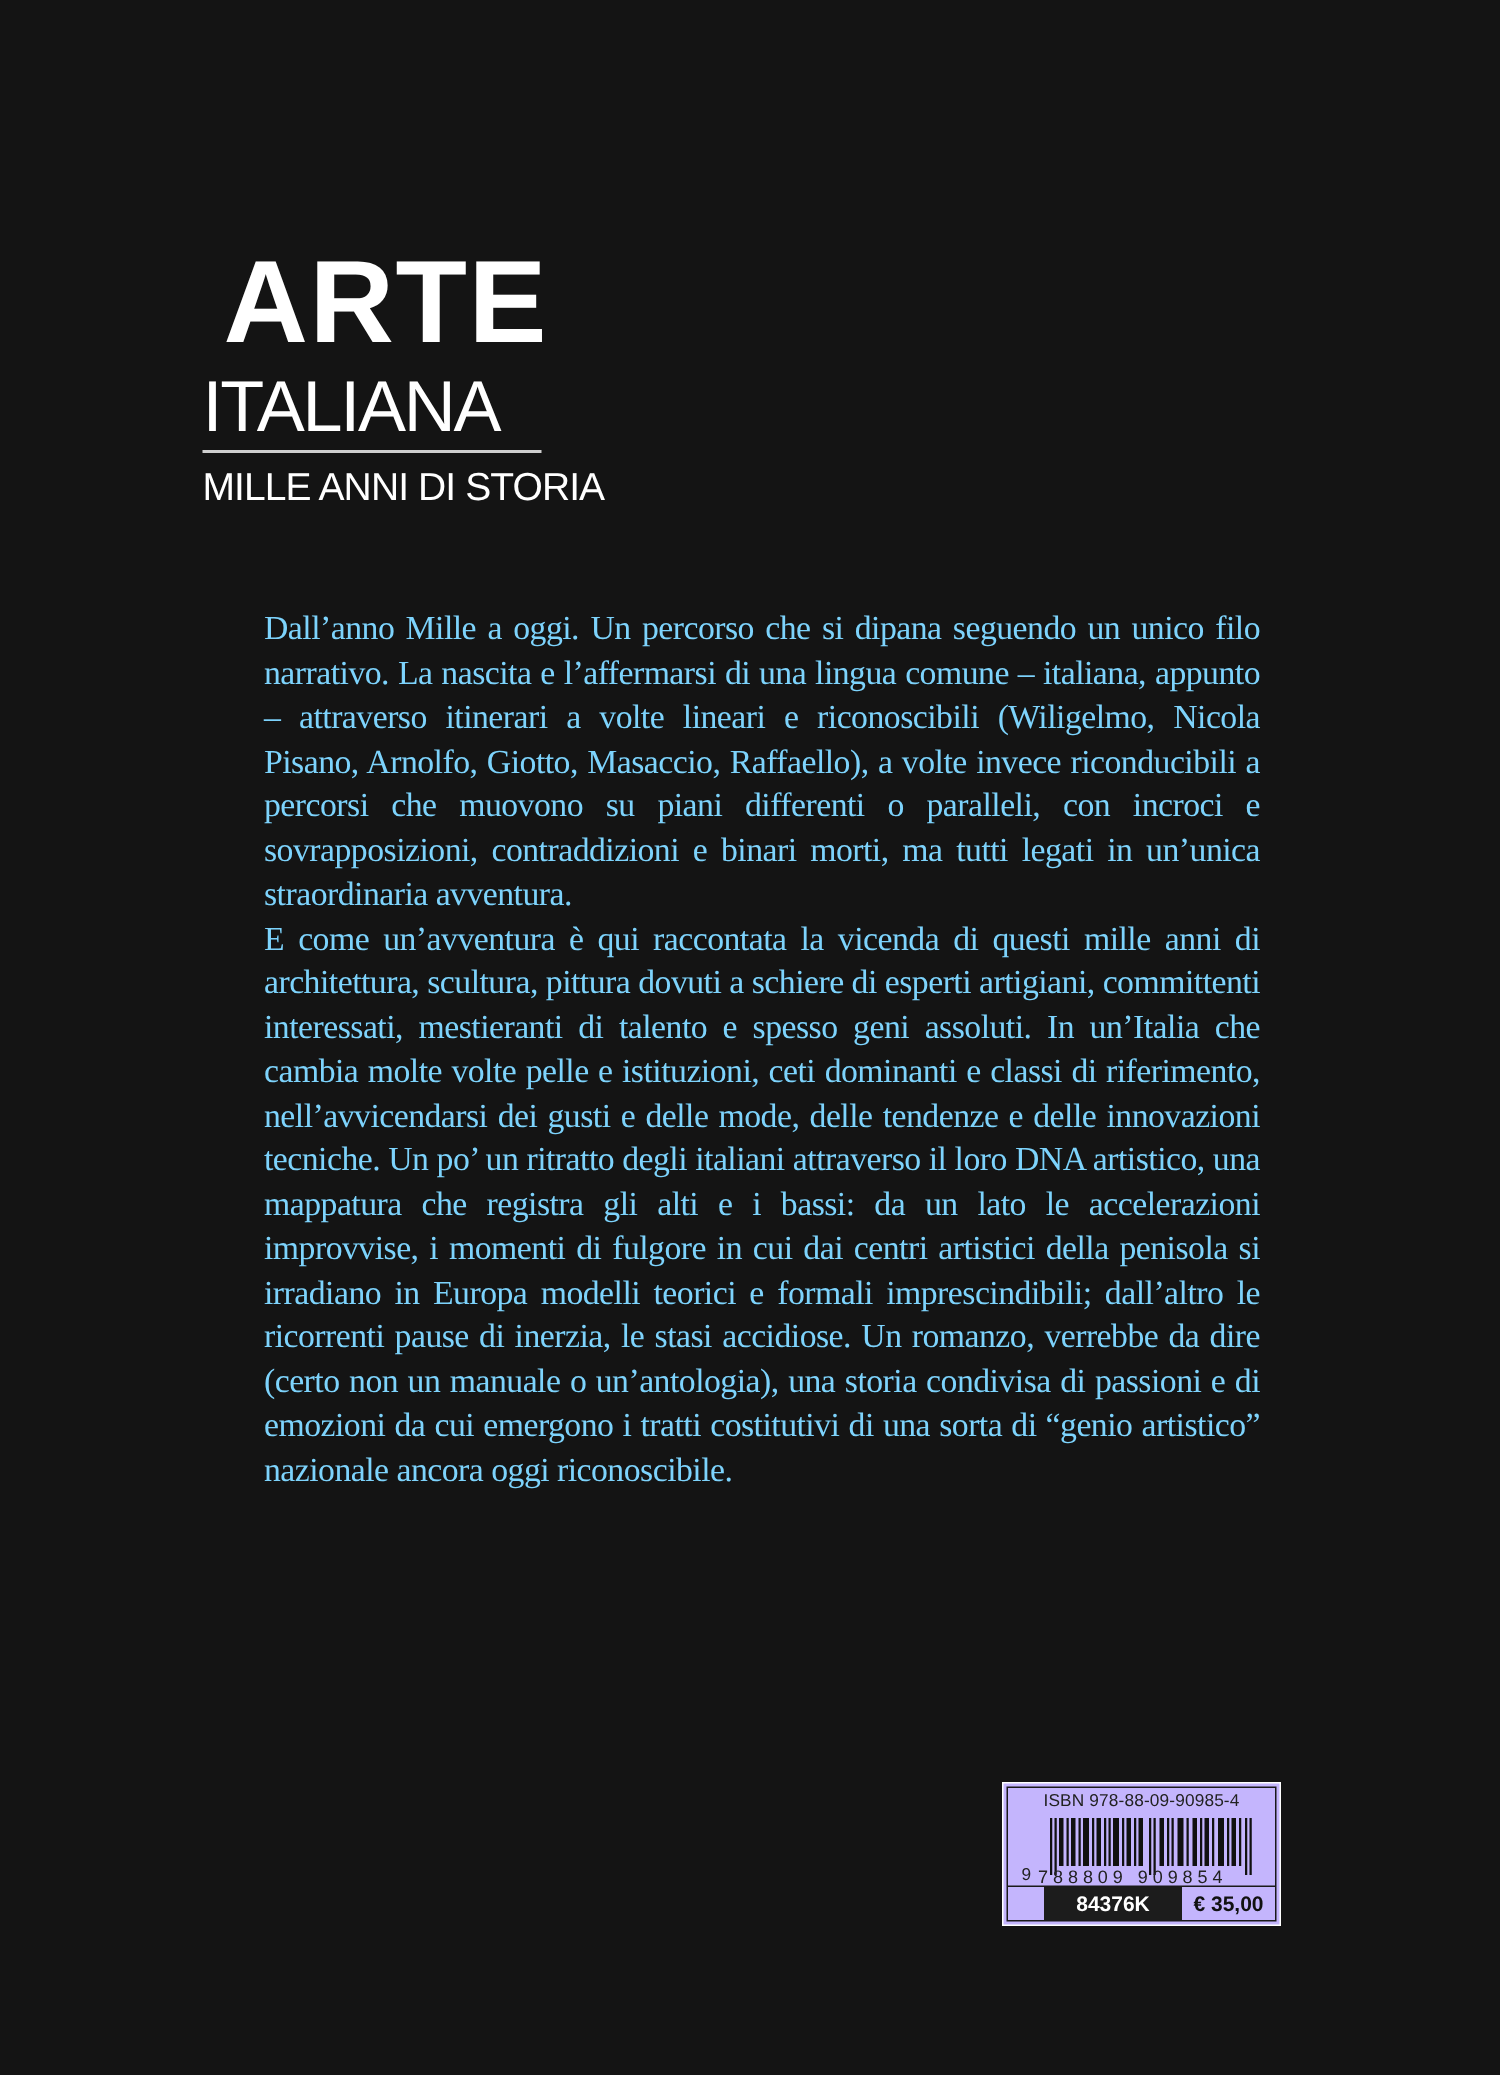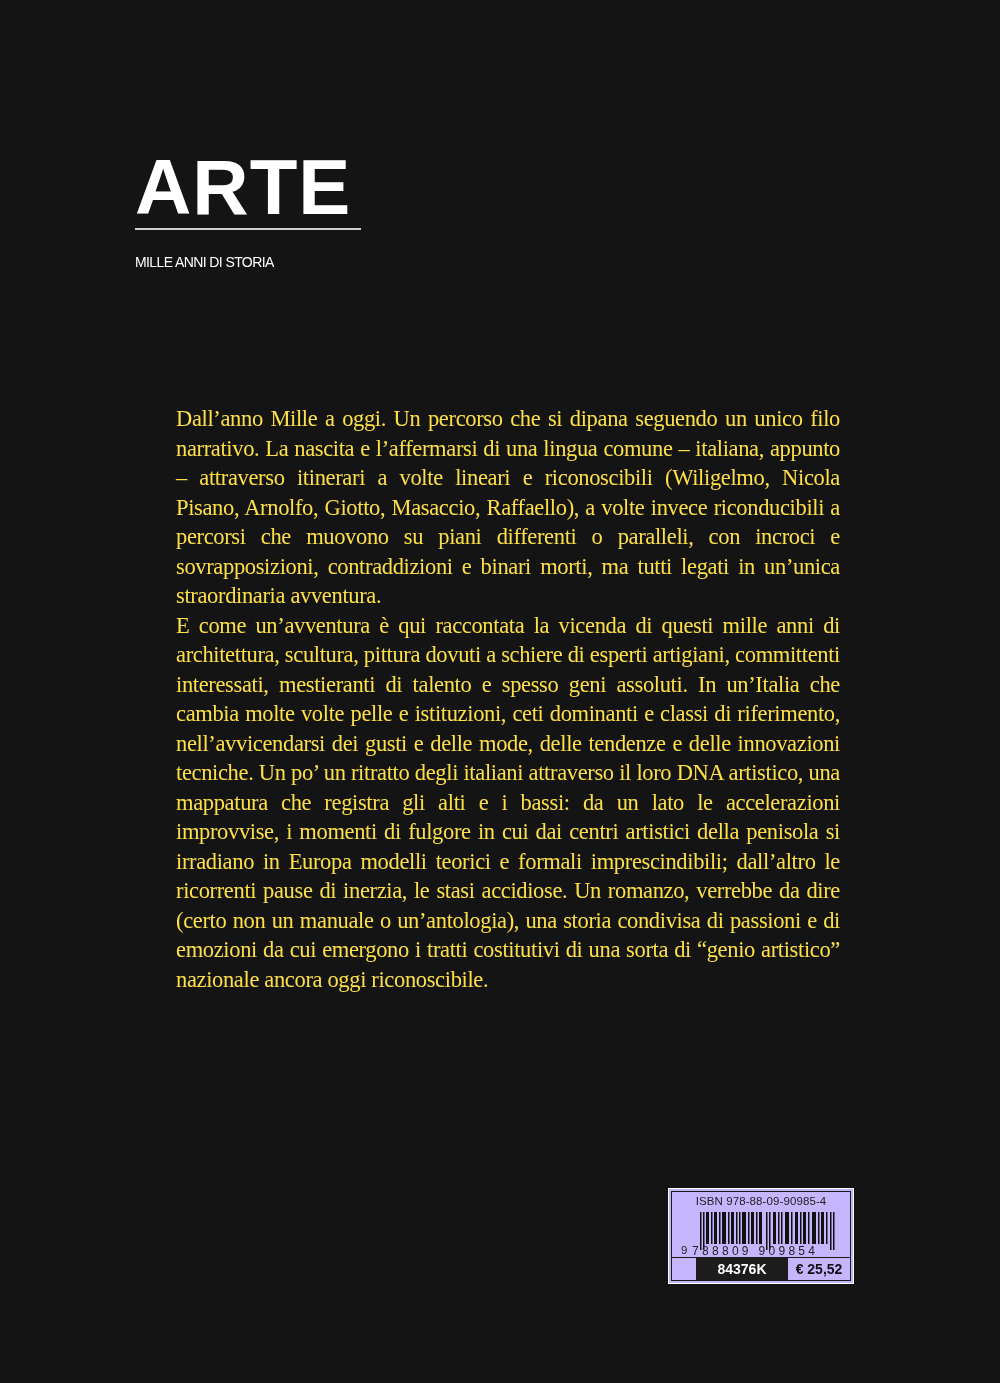--- a/index.html
+++ b/index.html
@@ -19,50 +19,50 @@
       top: 152px;
       width: 228px;
       color: #ffffff;
       font-family: "Liberation Sans", sans-serif;
     }
     .title-main {
       font-size: 78px;
       font-weight: 700;
       line-height: 70px;
       letter-spacing: 1px;
-      margin: 0;
+      margin: 14px;
       height: 72px;
     }
     .title-sub {
       font-size: 48px;
       font-weight: 400;
       line-height: 48px;
       letter-spacing: -1.5px;
       margin: 0;
       margin-top: -4px;
     }
     .title-rule {
       height: 2px;
       background: #cfcfcf;
       margin-top: 4px;
       width: 226px;
     }
     .title-tagline {
-      font-size: 14px;
+      font-size: 26px;
       line-height: 24px;
       letter-spacing: -0.6px;
-      margin-top: 20px;
+      margin-top: 10px;
       white-space: nowrap;
     }
     .blurb {
       position: absolute;
       left: 176px;
       top: 404px;
       width: 664px;
-      color: #fde047;
+      color: #7dd3fc;
       font-family: "Liberation Serif", serif;
       font-size: 22.5px;
       line-height: 29.5px;
       text-align: justify;
       letter-spacing: -0.35px;
     }
     .blurb p {
       margin: 0;
     }
     .barcode-box {
@@ -145,20 +145,21 @@
       display: flex;
       align-items: center;
       justify-content: center;
     }
   </style>
 </head>
 <body>
 
 <div class="title-block">
   <div class="title-main">ARTE</div>
+  <div class="title-sub">ITALIANA</div>
   <div class="title-rule"></div>
   <div class="title-tagline">MILLE ANNI DI STORIA</div>
 </div>
 
 <div class="blurb">
   <p>Dall’anno Mille a oggi. Un percorso che si dipana seguendo un unico filo narrativo. La nascita e l’affermarsi di una lingua comune – italiana, appunto – attraverso itinerari a volte lineari e riconoscibili (Wiligelmo, Nicola Pisano, Arnolfo, Giotto, Masaccio, Raffaello), a volte invece riconducibili a percorsi che muovono su piani differenti o paralleli, con incroci e sovrapposizioni, contraddizioni e binari morti, ma tutti legati in un’unica straordinaria avventura.</p>
   <p>E come un’avventura è qui raccontata la vicenda di questi mille anni di architettura, scultura, pittura dovuti a schiere di esperti artigiani, committenti interessati, mestieranti di talento e spesso geni assoluti. In un’Italia che cambia molte volte pelle e istituzioni, ceti dominanti e classi di riferimento, nell’avvicendarsi dei gusti e delle mode, delle tendenze e delle innovazioni tecniche. Un po’ un ritratto degli italiani attraverso il loro DNA artistico, una mappatura che registra gli alti e i bassi: da un lato le accelerazioni improvvise, i momenti di fulgore in cui dai centri artistici della penisola si irradiano in Europa modelli teorici e formali imprescindibili; dall’altro le ricorrenti pause di inerzia, le stasi accidiose. Un romanzo, verrebbe da dire (certo non un manuale o un’antologia), una storia condivisa di passioni e di emozioni da cui emergono i tratti costitutivi di una sorta di “genio artistico” nazionale ancora oggi riconoscibile.</p>
 </div>
 
 <div class="barcode-box">
@@ -198,16 +199,16 @@
         <rect x="121" y="0" width="3" height="32"></rect>
         <rect x="126" y="0" width="1.5" height="32"></rect>
         <rect x="130" y="0" width="1.5" height="38"></rect>
         <rect x="133" y="0" width="1.5" height="38"></rect>
       </g>
     </svg>
     <div class="ean-first">9</div>
     <div class="ean-digits">788809 909854</div>
     <div class="price-row">
       <div class="code-cell">84376K</div>
-      <div class="price-cell">€ 25,52</div>
+      <div class="price-cell">€ 35,00</div>
     </div>
   </div>
 </div>
 
 </body></html>

